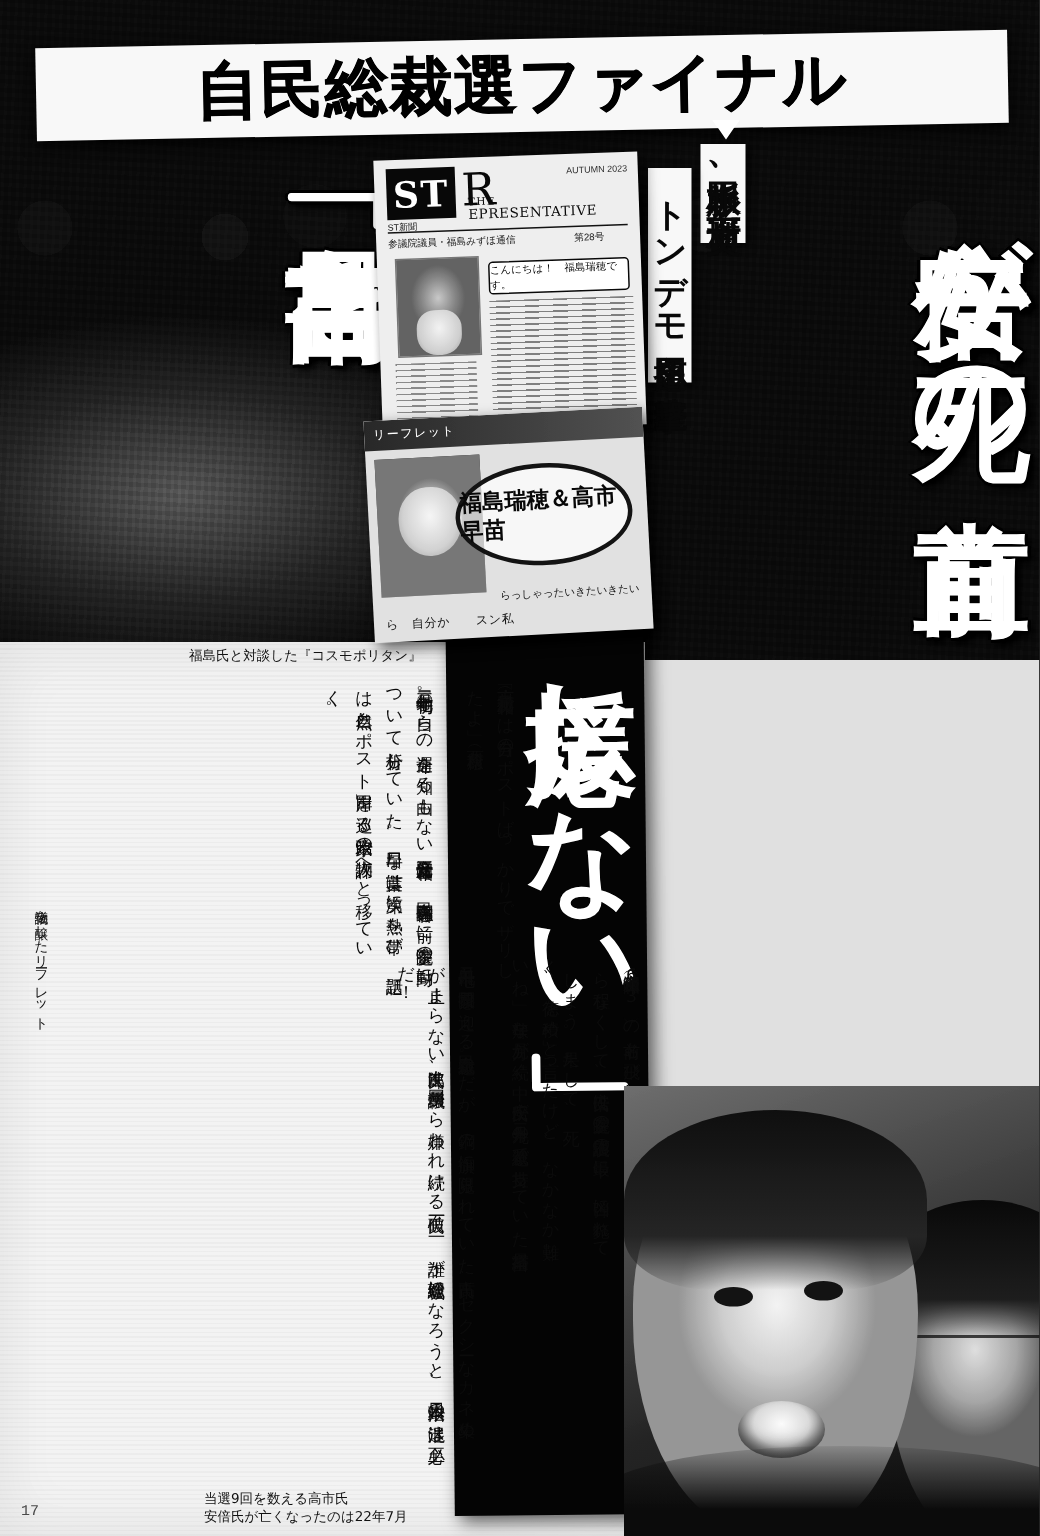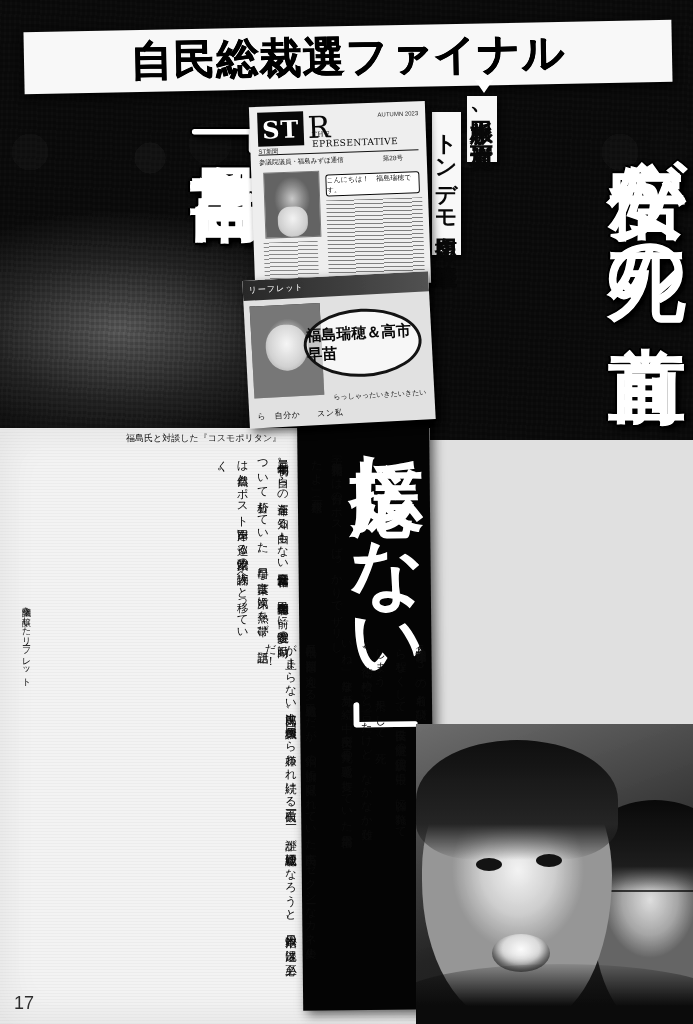--- a/index.html
+++ b/index.html
@@ -319,23 +319,23 @@
     text-orientation: upright;
     font-family: "DejaVu Sans", sans-serif;
     font-size: 9px;
     color: #1a1a1a;
     line-height: 1.4;
     white-space: pre-wrap;
   }
   .pageno {
     position: absolute;
     left: 14px; bottom: 10px;
-    font-family: Liberation Sans, sans-serif;
-    font-size: 18px;
-    color: #701a75;
+    font-family: Liberation Mono, monospace;
+    font-size: 10px;
+    color: #1d4ed8;
   }
 
   
   .photo-people {
     position: absolute;
     left: 416px; top: 724px; width: 277px; height: 300px;
     overflow: hidden;
     background: linear-gradient(160deg,#6f6f6f,#2b2b2b 60%,#1a1a1a);
   }
   .head-a {
@@ -447,20 +447,22 @@
   <div class="cap-v" style="left:20px; top:600px; height:90px;">物議を醸したリーフレット</div>
 
   <div class="vcol" style="right:400px; top:452px; height:200px; width:96px;">二〇二三年七月初旬。自らの運命を知る由もない安倍晋三元首相は、自民党関係者を前に参院選の動向について分析していた。早口な言葉は次第に熱を帯び、話題は自然と「ポスト岸田」を巡る政治家の人物評へと移っていく。</div>
   <div class="vcol" style="right:346px; top:452px; height:200px; width:50px;">「下村（博文・元文科相）では自分のポストばっかりでザリしたよ」、西村（康稔</div>
   <div class="vcol" style="right:262px; top:640px; height:200px; width:54px;">済安全保障相（63）の名前も飛び出したという。それから程なくして、安倍氏は参院選の応援演説の最中に、凶弾に斃れてしまう。果たして、死</div>
   <div class="vcol" style="right:316px; top:632px; height:210px; width:56px;">く、徳を積め」と言ったけど、なかなか難しいね」　辛辣な見方が続く中、安倍氏が二十年九月の総裁選で支持していた高市早苗経</div>
   <div class="vcol" style="right:372px; top:636px; height:330px; width:60px;">九月二十七日に投開票日を迎える自民党総裁選。だが、鋼の御旗に見限られていた高市氏、セクシーなカネ集めが止まらない進次郎氏、同僚議員から嫌われ続ける石破氏——誰が総理総裁になろうと、日本政治の混迷は必至だ！</div>
 
   <div class="pageno">17</div>
 
+  <div class="caption" style="left:136px; bottom:6px; width:250px; text-align:left; white-space:pre-line;">当選9回を数える高市氏
+安倍氏が亡くなったのは22年7月</div>
 
   <div class="photo-people">
     <div class="head-b">
       <div class="hair"></div>
       <div class="glasses"></div>
     </div>
     <div class="head-a">
       <div class="hair"></div>
       <div class="eye l"></div>
       <div class="eye r"></div>

